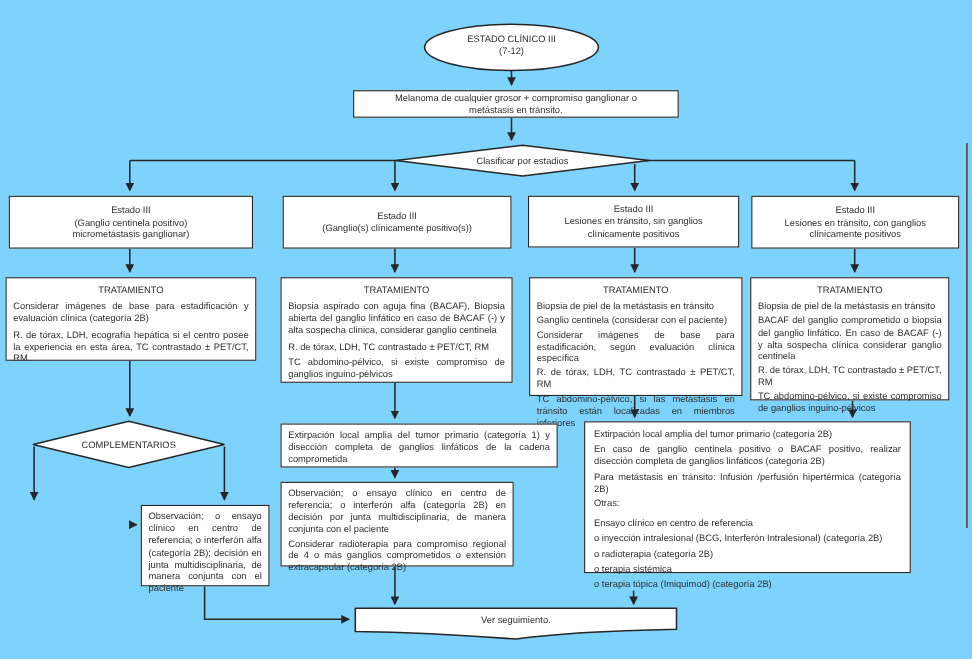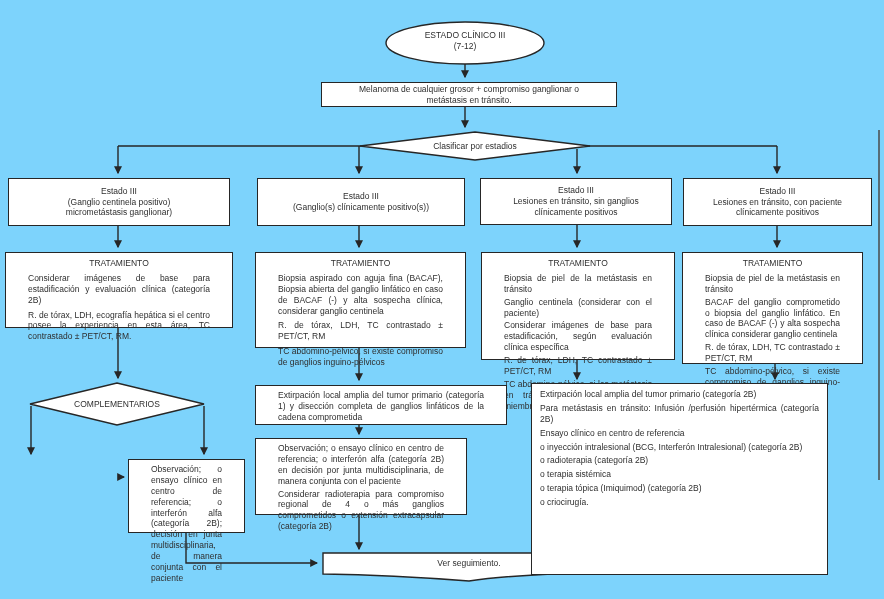--- a/index.html
+++ b/index.html
@@ -7,21 +7,21 @@
     position:relative; width:884px; height:599px; background:#7dd3fc;
     font-family:"Liberation Sans", sans-serif; color:#2e2e2e; overflow:hidden;
   }
   .lines { position:absolute; left:0; top:0; width:884px; height:599px; }
   .node {
     position:absolute; box-sizing:border-box; background:#ffffff;
     border:1.5px solid #262626; font-size:8.5px; line-height:1.28;
   }
   .label { position:absolute; box-sizing:border-box; font-size:8.5px; line-height:1.3; text-align:center; }
   .hdr { display:flex; flex-direction:column; justify-content:center; text-align:center; padding:2px 22px; }
-  .txt { padding:4px 22px; }
+  .txt { padding:4px 6px; }
   .txt .ttl { text-align:center; margin:1px 0 4px 0; }
   .txt p { margin:0 0 4px 0; text-align:justify; }
   .txt p.tight { margin:0 0 2px 0; }
   .txt p:last-child { margin-bottom:0; }
   .big p { margin:0 0 3px 0; }
   .big p.gap { margin-bottom:7px; }
 </style>
 </head>
 <body>
 
@@ -95,21 +95,21 @@
     <div>Estado III</div>
     <div>(Ganglio(s) clínicamente positivo(s))</div>
   </div>
   <div class="node hdr" style="left:480px; top:178px; width:192px; height:47px;">
     <div>Estado III</div>
     <div>Lesiones en tránsito, sin ganglios</div>
     <div>clínicamente positivos</div>
   </div>
   <div class="node hdr" style="left:683px; top:178px; width:189px; height:48px;">
     <div>Estado III</div>
-    <div>Lesiones en tránsito, con paciente</div>
+    <div>Lesiones en tránsito, con ganglios</div>
     <div>clínicamente positivos</div>
   </div>
 
   <div class="node txt" style="left:5px; top:252px; width:228px; height:76px;">
     <div class="ttl">TRATAMIENTO</div>
     <p>Considerar imágenes de base para estadificación y evaluación clínica (categoría 2B)</p>
     <p>R. de tórax, LDH, ecografía hepática si el centro posee la experiencia en esta área, TC contrastado ± PET/CT, RM.</p>
   </div>
 
   <div class="node txt" style="left:255px; top:252px; width:211px; height:96px;">
@@ -145,26 +145,27 @@
 
   <div class="node txt" style="left:255px; top:385px; width:252px; height:40px;">
     <p>Extirpación local amplia del tumor primario (categoría 1) y disección completa de ganglios linfáticos de la cadena comprometida</p>
   </div>
 
   <div class="node txt" style="left:255px; top:438px; width:212px; height:77px;">
     <p style="margin-bottom:2px;">Observación; o ensayo clínico en centro de referencia; o interferón alfa (categoría 2B) en decisión por junta multidisciplinaria, de manera conjunta con el paciente</p>
     <p>Considerar radioterapia para compromiso regional de 4 o más ganglios comprometidos o extensión extracapsular (categoría 2B)</p>
   </div>
 
-  <div class="node txt big" style="left:531px; top:383px; width:297px; height:192px; padding:5px 8px;">
+  <div class="node txt big" style="left:531px; top:383px; width:297px; height:138px; padding:5px 8px;">
     <p>Extirpación local amplia del tumor primario (categoría 2B)</p>
+    <p>En caso de ganglio centinela positivo o BACAF positivo, realizar disección completa de ganglios linfáticos (categoría 2B)</p>
     <p>Para metástasis en tránsito: Infusión /perfusión hipertérmica (categoría 2B)</p>
+    <p class="gap">Otras:</p>
     <p>Ensayo clínico en centro de referencia</p>
     <p>o inyección intralesional (BCG, Interferón Intralesional) (categoría 2B)</p>
     <p>o radioterapia (categoría 2B)</p>
     <p>o terapia sistémica</p>
     <p>o terapia tópica (Imiquimod) (categoría 2B)</p>
-    <p>o criocirugía.</p>
   </div>
 
   <div class="label" style="left:323px; top:558px; width:292px;">Ver seguimiento.</div>
 
 </div>
 
 </body></html>

